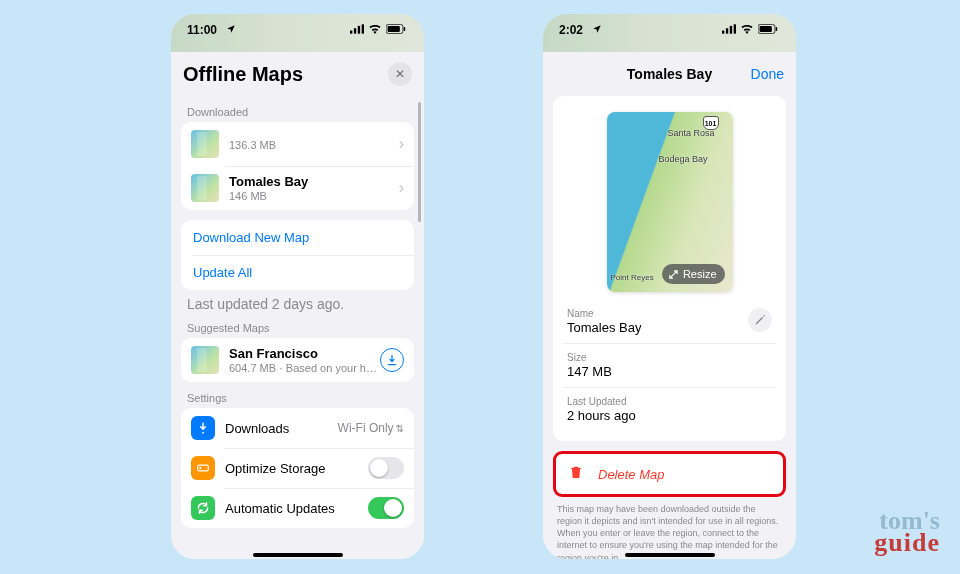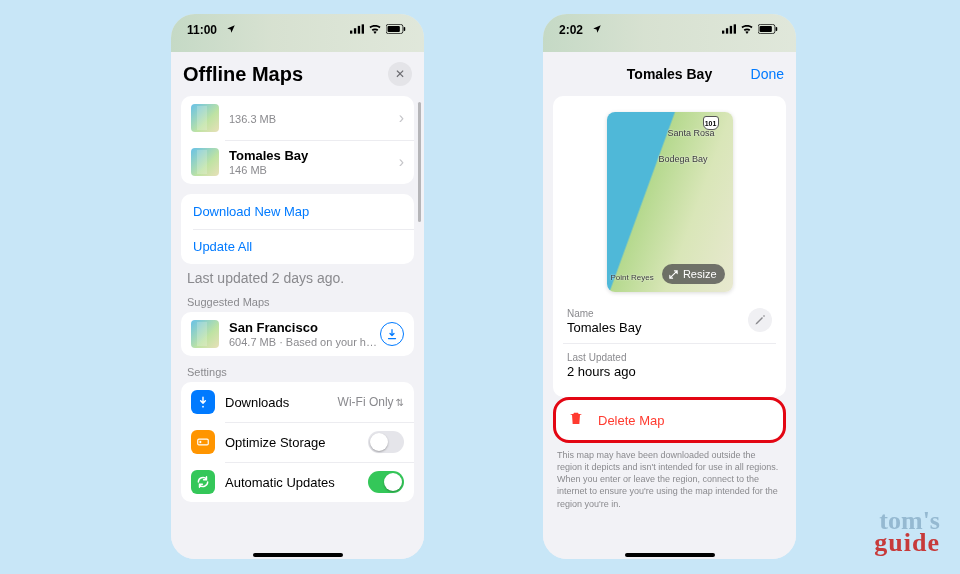--- a/index.html
+++ b/index.html
@@ -247,22 +247,24 @@
     background:#f0f0f3;
     display:flex;
     align-items:center;
     justify-content:center;
     color:#8a8a8e;
     cursor:pointer;
     flex-shrink:0;
   }
   .delete-wrap {
     background:#fff;
-    border-radius:16px;
+    border-radius:9px;
+    margin-top:10px;
     border: 3px solid #e30613;
+    font-style: italic;
   }
   .delete-row {
     display:flex;
     align-items:center;
     padding: 10px 12px;
     cursor:pointer;
     gap:10px;
   }
   .delete-row .lbl { color:#ff3b30; font-size:13px; }
   .trash {
@@ -339,20 +341,21 @@
   <div class="sheet">
     <div class="scroll-ind"></div>
     <div class="sheet-header">
       <div class="sheet-title-large">Offline Maps</div>
       <div class="close-btn">
         <span>✕</span>
       </div>
     </div>
 
     <div class="content">
+      <div class="section-label">Downloaded</div>
       <div class="card">
         <div class="row">
           <div class="map-thumb"></div>
           <div class="row-main">
             <div class="row-sub">136.3 MB</div>
           </div>
           <span class="chevron">›</span>
         </div>
         <div class="row">
           <div class="map-thumb"></div>
@@ -489,20 +492,26 @@
           <div class="info-col">
             <div class="info-label">Name</div>
             <div class="info-value">Tomales Bay</div>
           </div>
           <div class="edit-circ">
             <svg width="12" height="12" viewBox="0 0 24 24">
                 <path fill="#8a8a8e" d="M3 21l3-1 12-12-2-2L4 18l-1 3zm15-17l2 2 2-2-2-2-2 2z"></path>
               </svg>
           </div>
         </div>
+        <div class="info-row">
+          <div class="info-col">
+            <div class="info-label">Size</div>
+            <div class="info-value">147 MB</div>
+          </div>
+        </div>
         <div class="info-row" style="border-bottom:none;">
           <div class="info-col">
             <div class="info-label">Last Updated</div>
             <div class="info-value">2 hours ago</div>
           </div>
         </div>
       </div>
 
       <div class="delete-wrap">
         <div class="delete-row">

